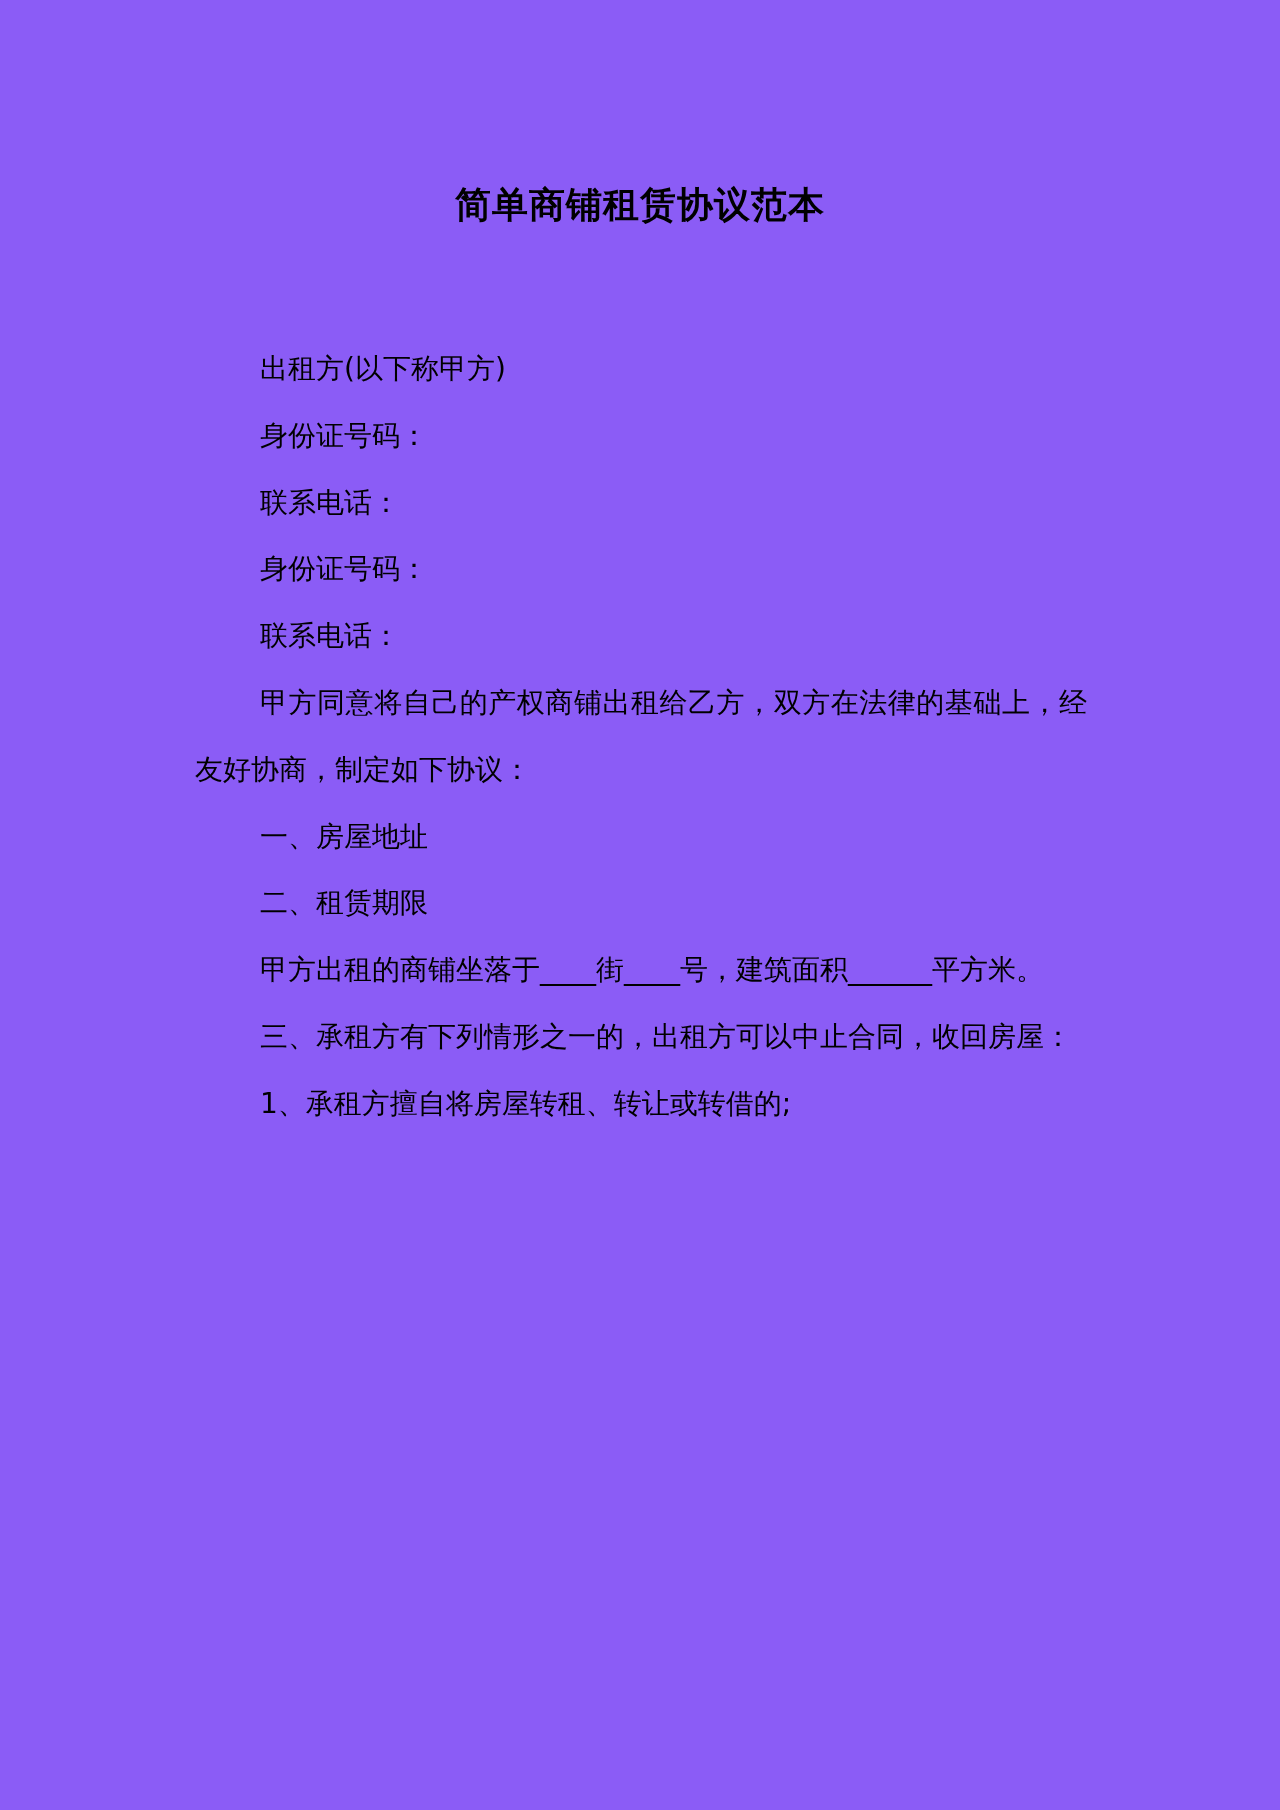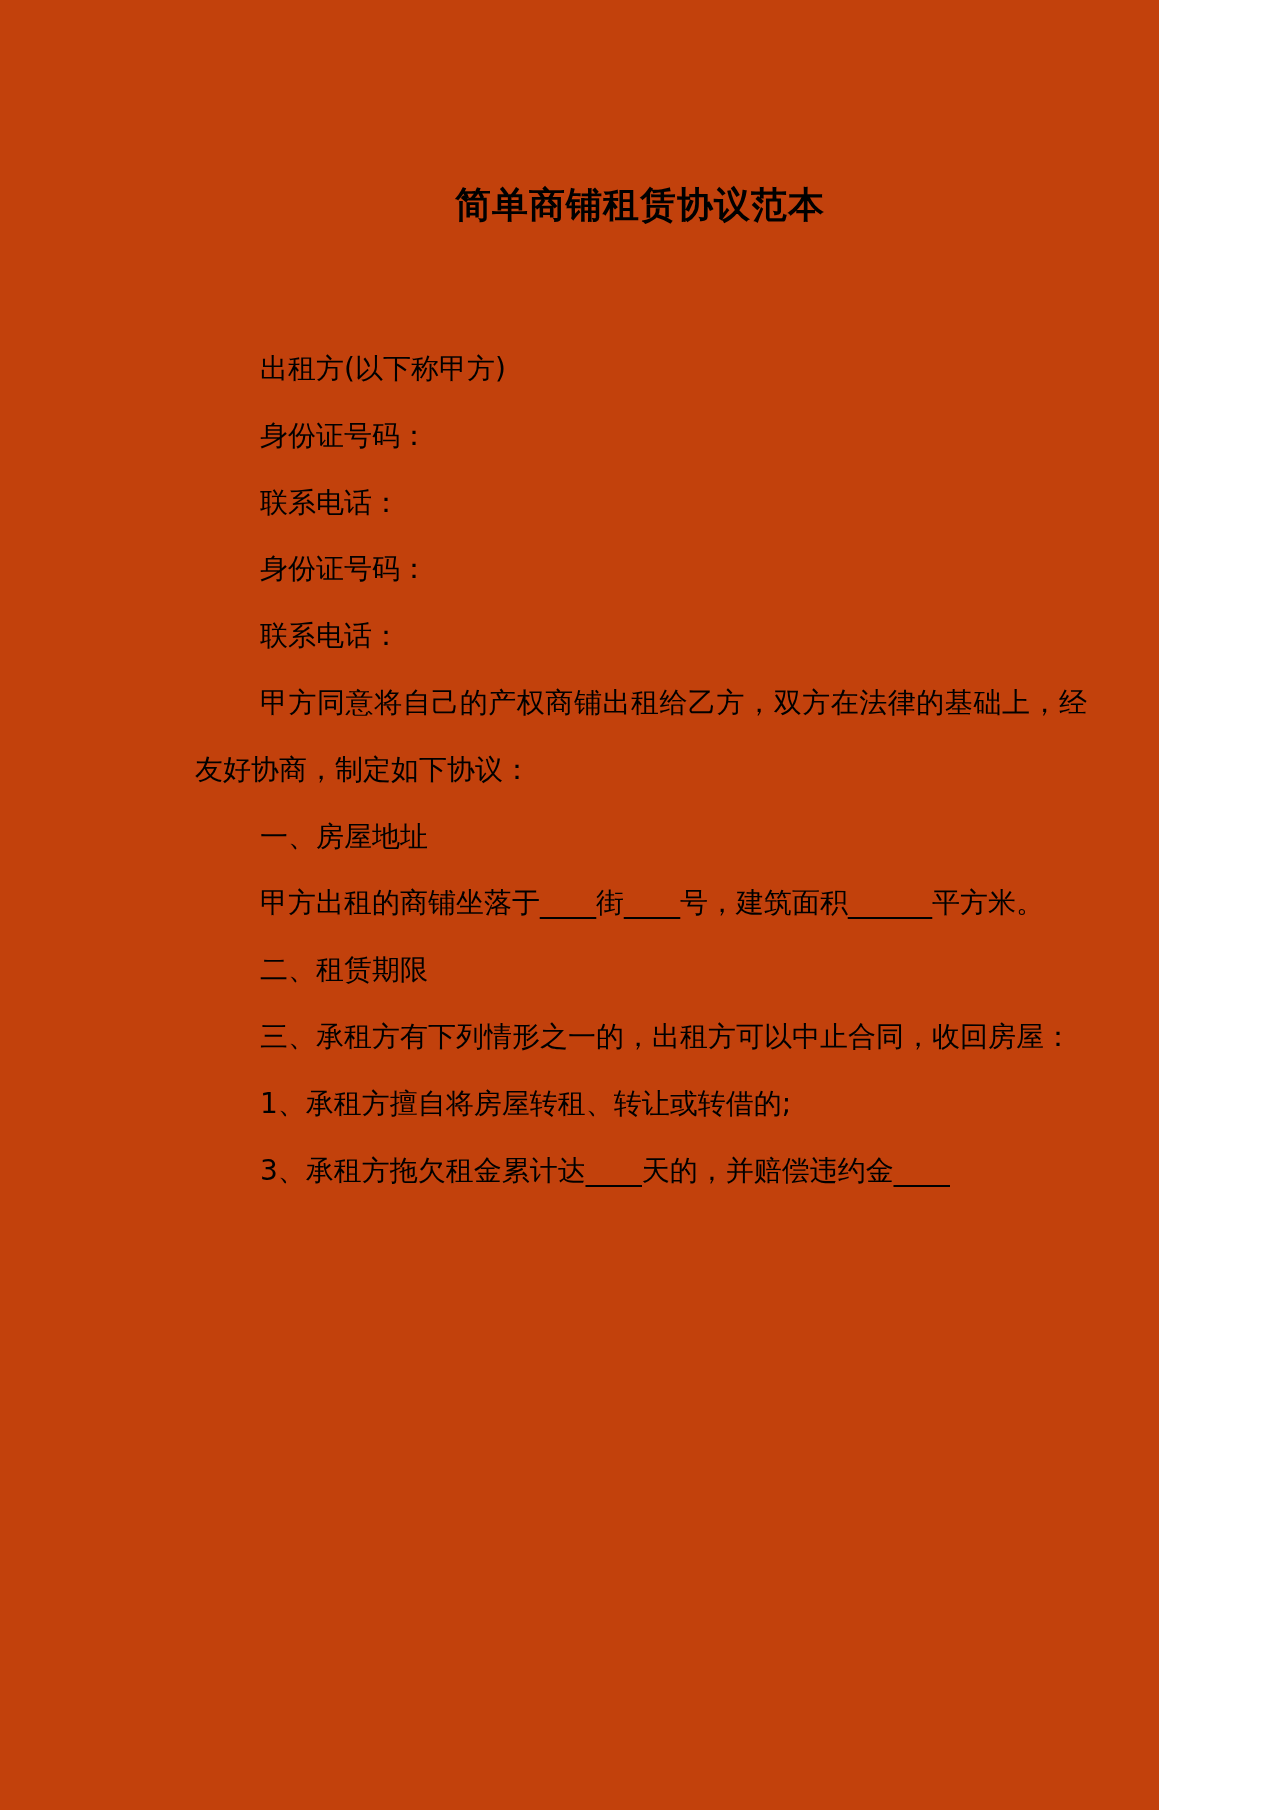--- a/index.html
+++ b/index.html
@@ -12,23 +12,23 @@
     height: 1810px;
     position: relative;
     overflow: hidden;
     font-family: "DejaVu Sans", "Liberation Sans", sans-serif;
     color: #000000;
   }
   .page {
     position: absolute;
     left: 0;
     top: 0;
-    width: 1159px;
+    width: 1280px;
     height: 1810px;
-    background: #c2410c;
+    background: #8b5cf6;
   }
   .title {
     position: absolute;
     left: 0;
     width: 1280px;
     top: 180px;
     text-align: center;
     font-size: 36px;
     font-weight: bold;
     letter-spacing: 1px;
@@ -58,19 +58,18 @@
   <h1 class="title">简单商铺租赁协议范本</h1>
 
   <div class="body">
     <p class="para">出租方(以下称甲方)</p>
     <p class="para">身份证号码：</p>
     <p class="para">联系电话：</p>
     <p class="para">身份证号码：</p>
     <p class="para">联系电话：</p>
     <p class="para">甲方同意将自己的产权商铺出租给乙方，双方在法律的基础上，经友好协商，制定如下协议：</p>
     <p class="para">一、房屋地址</p>
+    <p class="para">二、租赁期限</p>
     <p class="para">甲方出租的商铺坐落于____街____号，建筑面积______平方米。</p>
-    <p class="para">二、租赁期限</p>
     <p class="para">三、承租方有下列情形之一的，出租方可以中止合同，收回房屋：</p>
     <p class="para">1、承租方擅自将房屋转租、转让或转借的;</p>
-    <p class="para">3、承租方拖欠租金累计达____天的，并赔偿违约金____</p>
   </div>
 </div>
 
 </body></html>

